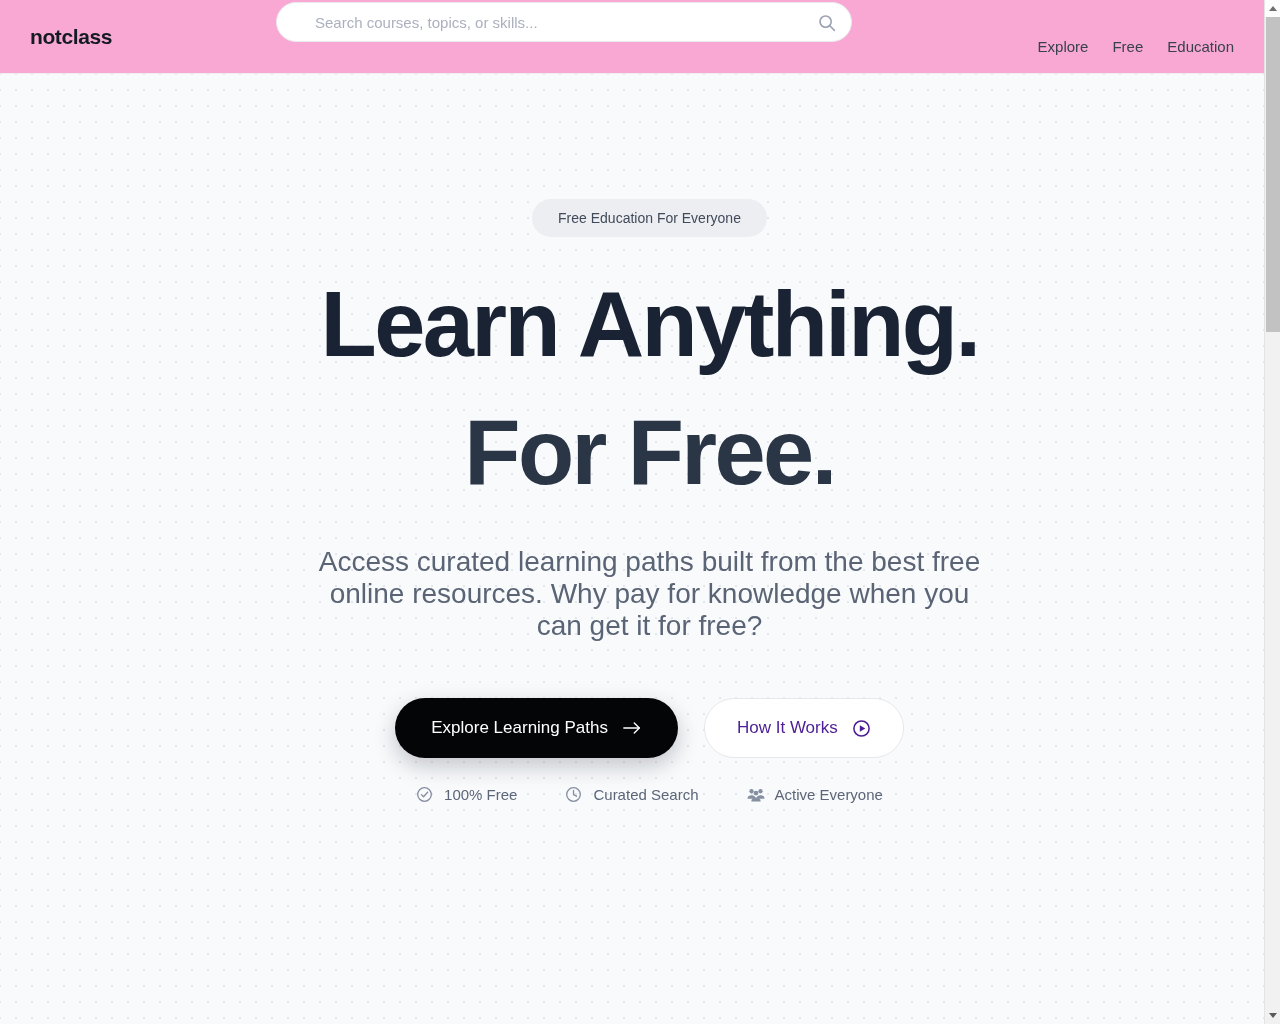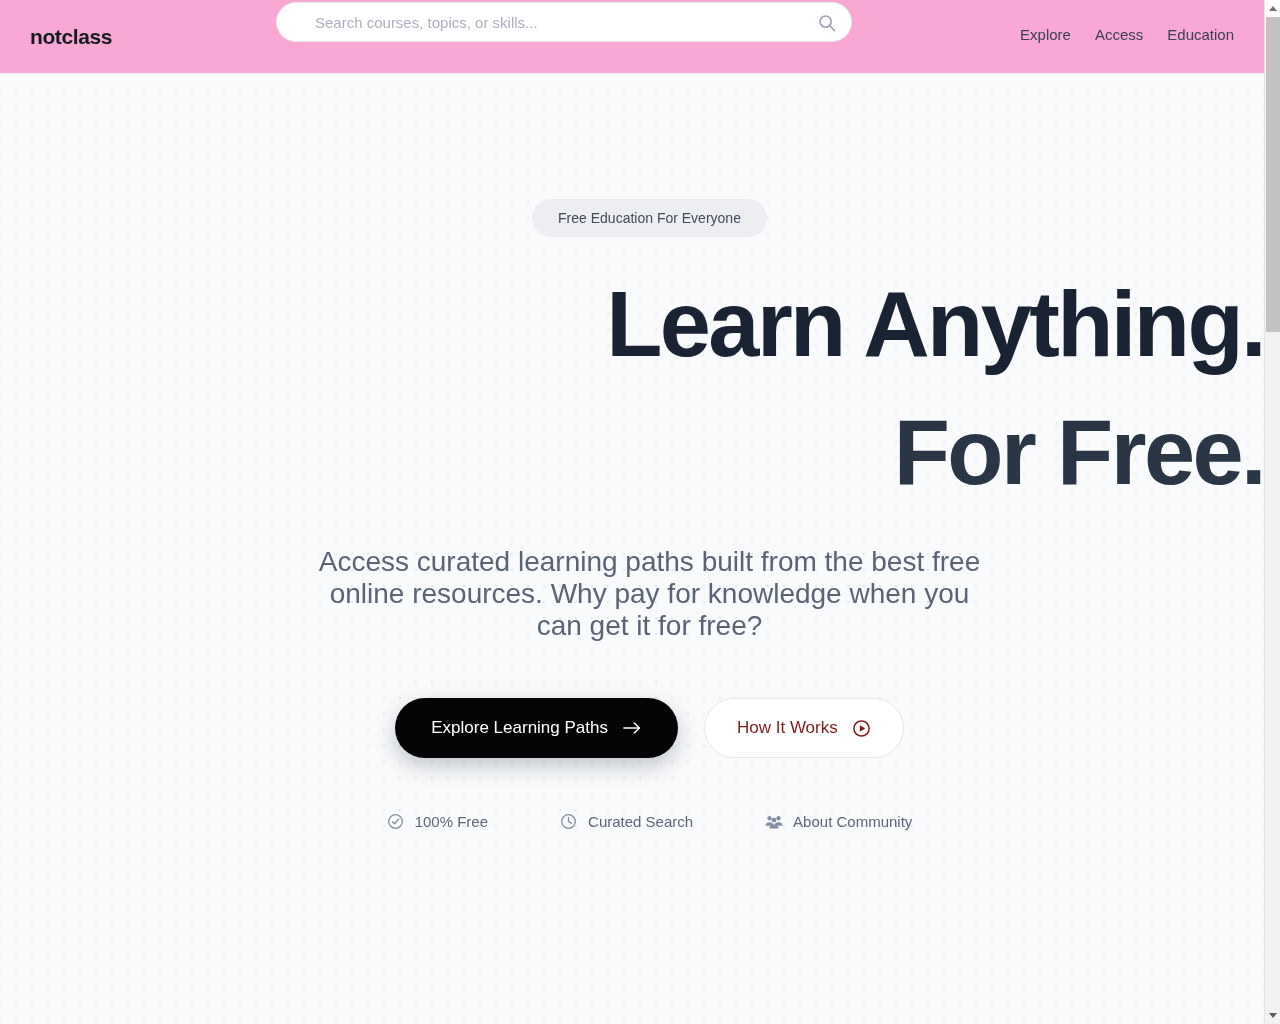--- a/index.html
+++ b/index.html
@@ -86,21 +86,21 @@
     right: 14px;
     top: 10px;
     width: 20px;
     height: 20px;
     color: #9aa1b1;
   }
 
   .nav {
     position: absolute;
     right: 30px;
-    top: 26px;
+    top: 38px;
     display: flex;
     gap: 24px;
     align-items: center;
   }
   .nav-link {
     font-size: 15px;
     color: #39404e;
     text-decoration: none;
     cursor: pointer;
     white-space: nowrap;
@@ -137,21 +137,20 @@
     border-radius: 999px;
   }
 
   .headline {
     margin-top: 42px;
     font-size: 92px;
     line-height: 0.99;
     font-weight: bold;
     letter-spacing: -2.6px;
     color: #1a2333;
-    text-align: right;
   }
   .headline .line2 { color: #2a3545; margin-top: 37px; }
 
   .subtitle {
     margin: 16px auto;
     margin-top: 48px;
     width: 690px;
     font-size: 28px;
     line-height: 32px;
     color: #5a6475;
@@ -179,35 +178,35 @@
   .btn-primary {
     background: #030507;
     color: #ffffff;
     border: none;
     padding: 20px 36px;
     box-shadow: 0 8px 22px rgba(10, 14, 22, 0.22);
   }
 
   .btn-secondary {
     background: #ffffff;
-    color: #7f1d1d;
+    color: #4c1d95;
     border: 1px solid #e6e8ec;
     padding: 19px 32px;
   }
 
   .arrow-icon { width: 20px; height: 16px; display: block; }
   .play-icon  { width: 19px; height: 19px; display: block; }
 
   
   .features {
-    margin-top: 55px;
+    margin-top: 28px;
     display: flex;
     justify-content: center;
     align-items: center;
-    gap: 72px;
+    gap: 48px;
   }
   .feature {
     display: flex;
     align-items: center;
     gap: 11px;
     font-size: 15px;
     color: #5c6678;
     white-space: nowrap;
   }
   .feature-icon { width: 17px; height: 17px; display: block; color: #868fa1; flex: 0 0 auto; }
@@ -265,21 +264,21 @@
         <span class="search-icon">
           <svg viewBox="0 0 20 20" fill="none" stroke="currentColor" stroke-width="1.6" stroke-linecap="round" width="20" height="20">
             <circle cx="8.6" cy="8.6" r="5.6"></circle>
             <line x1="12.8" y1="12.8" x2="17.4" y2="17.4"></line>
           </svg>
         </span>
       </div>
 
       <nav class="nav">
         <a class="nav-link">Explore</a>
-        <a class="nav-link">Access</a>
+        <a class="nav-link">Free</a>
         <a class="nav-link">Education</a>
       </nav>
     </div>
 
     <section class="hero">
       <div class="hero-inner">
 
         <div class="badge">Free Education For Everyone</div>
 
         <h1 class="headline">
@@ -338,21 +337,21 @@
             <span class="feature-icon">
               <svg viewBox="0 0 20 18" fill="currentColor" width="18" height="17">
                 <circle cx="5" cy="5.4" r="2.4"></circle>
                 <circle cx="15" cy="5.4" r="2.4"></circle>
                 <circle cx="10" cy="7.4" r="2.7"></circle>
                 <path d="M0.6 13.2c0-2.2 2-3.5 4.4-3.5s4.4 1.3 4.4 3.5v0.6H0.6z"></path>
                 <path d="M10.6 13.2c0-2.2 2-3.5 4.4-3.5s4.4 1.3 4.4 3.5v0.6h-8.8z"></path>
                 <path d="M4.9 16.2c0-2.4 2.2-3.9 5.1-3.9s5.1 1.5 5.1 3.9v0.7H4.9z"></path>
               </svg>
             </span>
-            <span>About Community</span>
+            <span>Active Everyone</span>
           </div>
 
         </div>
       </div>
     </section>
   </div>
 
   <div class="scrollbar">
     <div class="sb-btn up">
       <span class="sb-tri up"></span>

